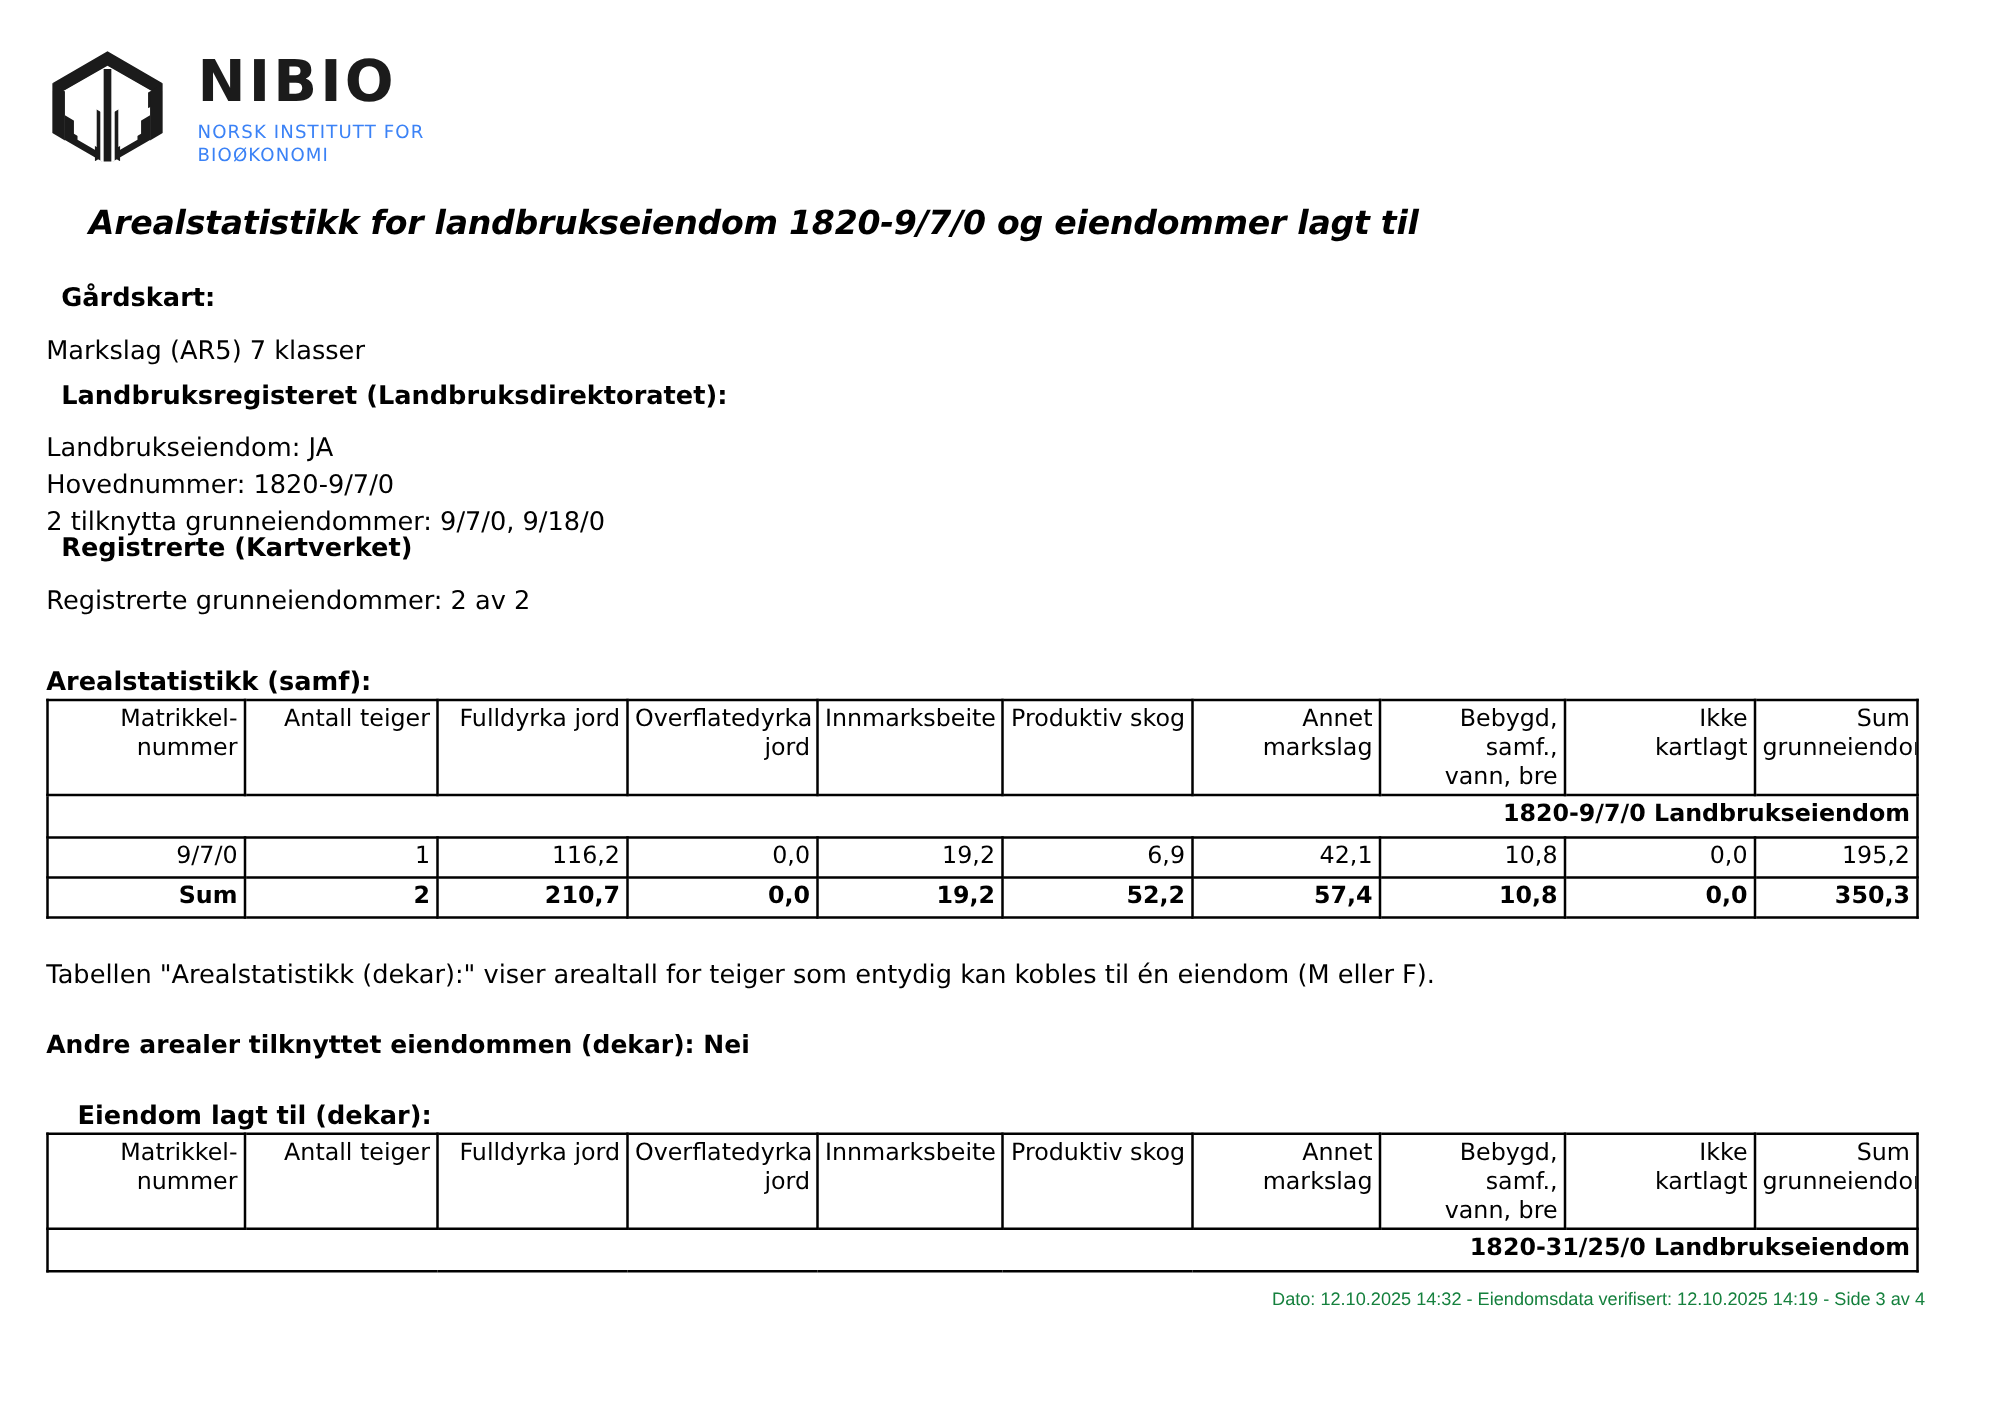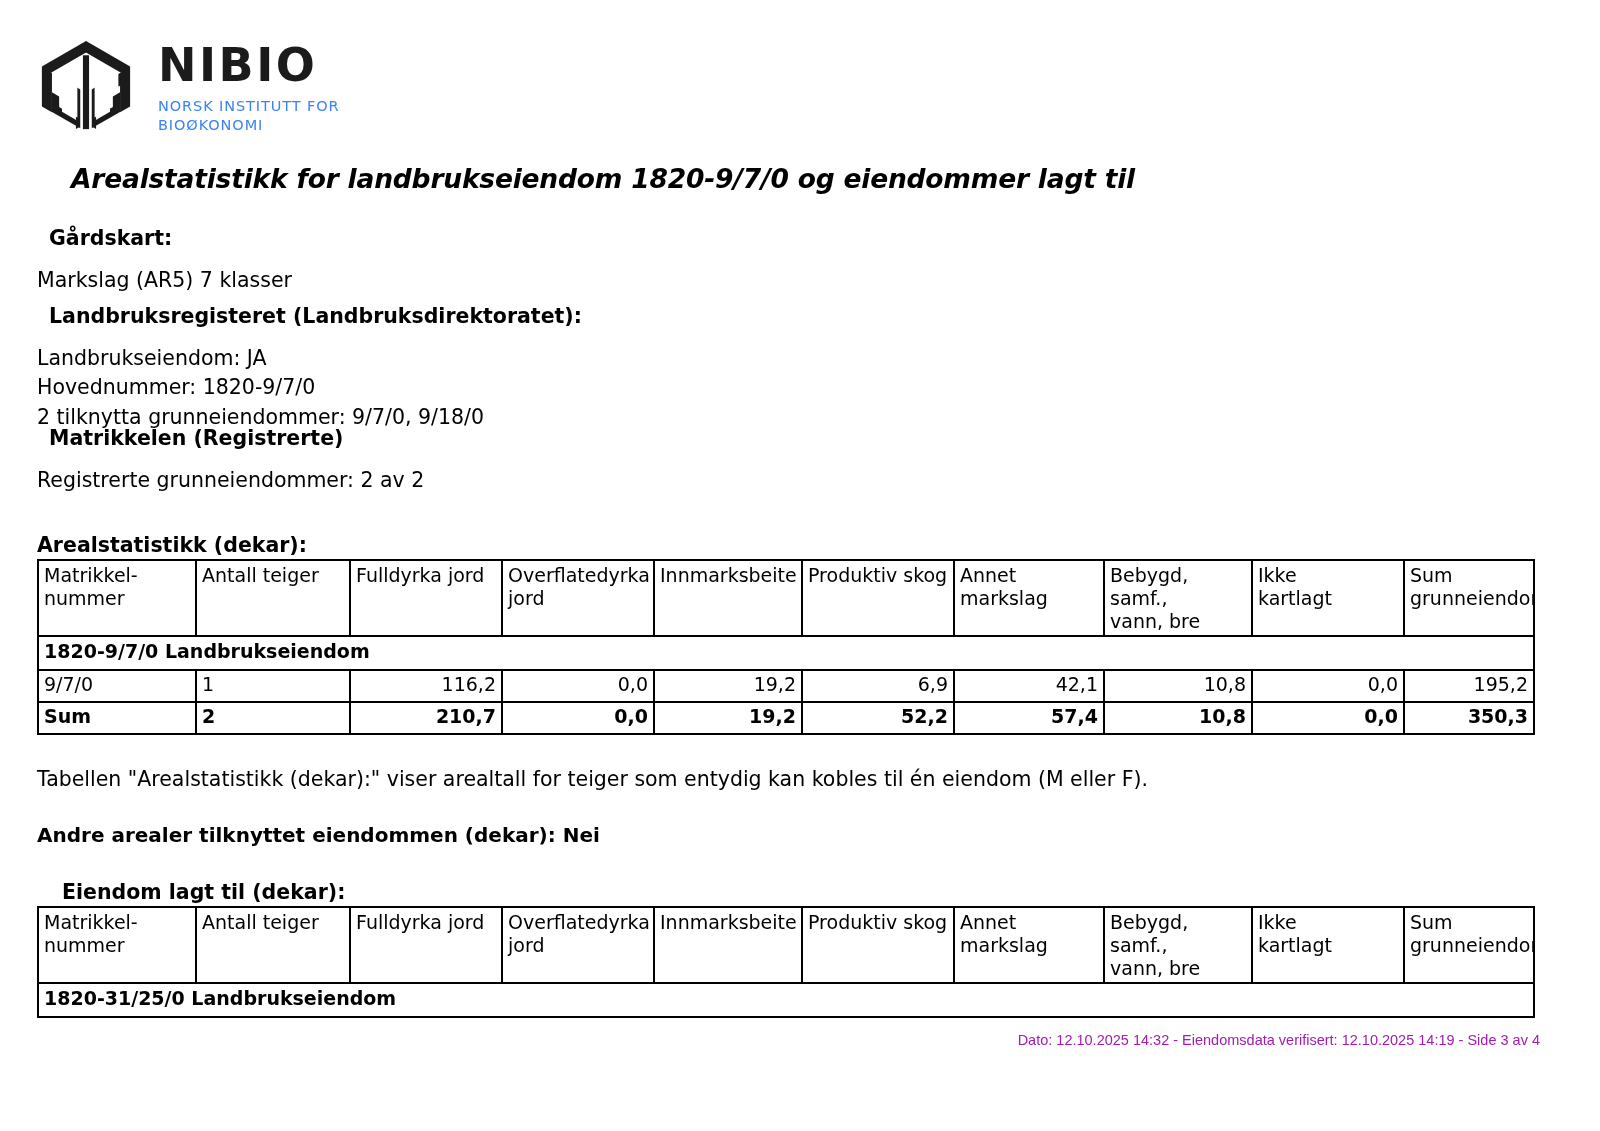--- a/index.html
+++ b/index.html
@@ -134,21 +134,21 @@
     font-weight: 400;
   }
   #table-areal { top: 559px; }
   #table-lagt  { top: 906px; }
 
   .areal-table td, .areal-table th {
     border: 2px solid #000;
     padding: 1px 5px 1px 5px;
     vertical-align: top;
     font-weight: 400;
-    text-align: left;
+    text-align: right;
     line-height: 1.22;
     box-sizing: border-box;
     overflow: hidden;
   }
   .areal-table thead td {
     height: 72px;
     vertical-align: top;
     padding-top: 3px;
   }
   .areal-table tbody td {
@@ -180,21 +180,21 @@
   col.c9 { width: 130px; }
 
   
   .footer {
     position: absolute;
     right: 60px;
     top: 1032px;
     font-family: "Liberation Sans", "DejaVu Sans", sans-serif;
     font-size: 14.5px;
     font-weight: 400;
-    color: #a21caf;
+    color: #15803d;
     white-space: nowrap;
   }
 </style>
 </head>
 <body>
 
 <div class="page">
 
   <div class="logo-block">
     <svg class="logo-mark" viewBox="0 0 100 98">
@@ -237,25 +237,25 @@
   </div>
 
   <div class="sec" id="sec-landbruk">
     <h2>Landbruksregisteret (Landbruksdirektoratet):</h2>
     <p>Landbrukseiendom: JA</p>
     <p>Hovednummer: 1820-9/7/0</p>
     <p>2 tilknytta grunneiendommer: 9/7/0, 9/18/0</p>
   </div>
 
   <div class="sec" id="sec-matrikkel">
-    <h2>Matrikkelen (Registrerte)</h2>
+    <h2>Registrerte (Kartverket)</h2>
     <p>Registrerte grunneiendommer: 2 av 2</p>
   </div>
 
-  <div class="tbl-heading" id="heading-areal">Arealstatistikk (dekar):</div>
+  <div class="tbl-heading" id="heading-areal">Arealstatistikk (samf):</div>
 
   <table class="areal-table" id="table-areal">
     <colgroup>
       <col class="c0">
         <col class="c1">
         <col class="c2">
         <col class="c3">
         <col class="c4">
       <col class="c5">
         <col class="c6">

